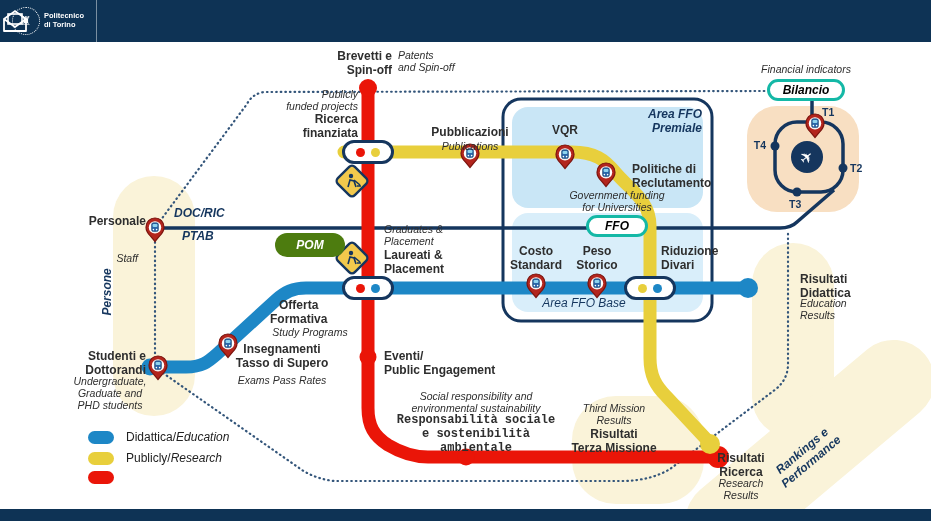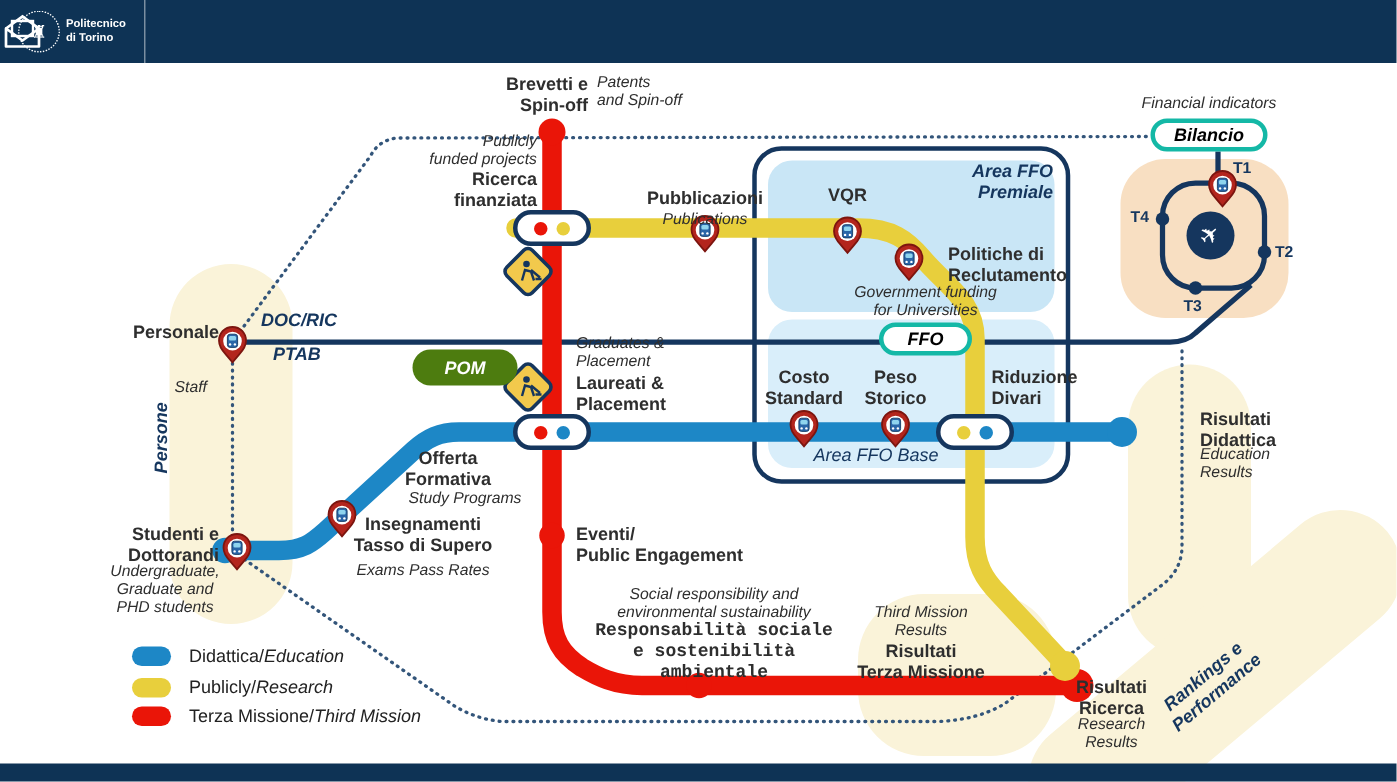--- a/index.html
+++ b/index.html
@@ -228,14 +228,13 @@
 <div class="leg-row" style="top:429px;">
   <span class="sw blue"></span>
   <span class="leg-txt"><span>Didattica/</span><span class="it">Education</span></span>
 </div>
 <div class="leg-row" style="top:450px;">
   <span class="sw yellow"></span>
   <span class="leg-txt"><span>Publicly/</span><span class="it">Research</span></span>
 </div>
 <div class="leg-row" style="top:469px;">
   <span class="sw red"></span>
-  <span class="leg-txt"><span>Terza Missione/</span><span class="it">Third Mission</span></span>
 </div>
 
 </body></html>

